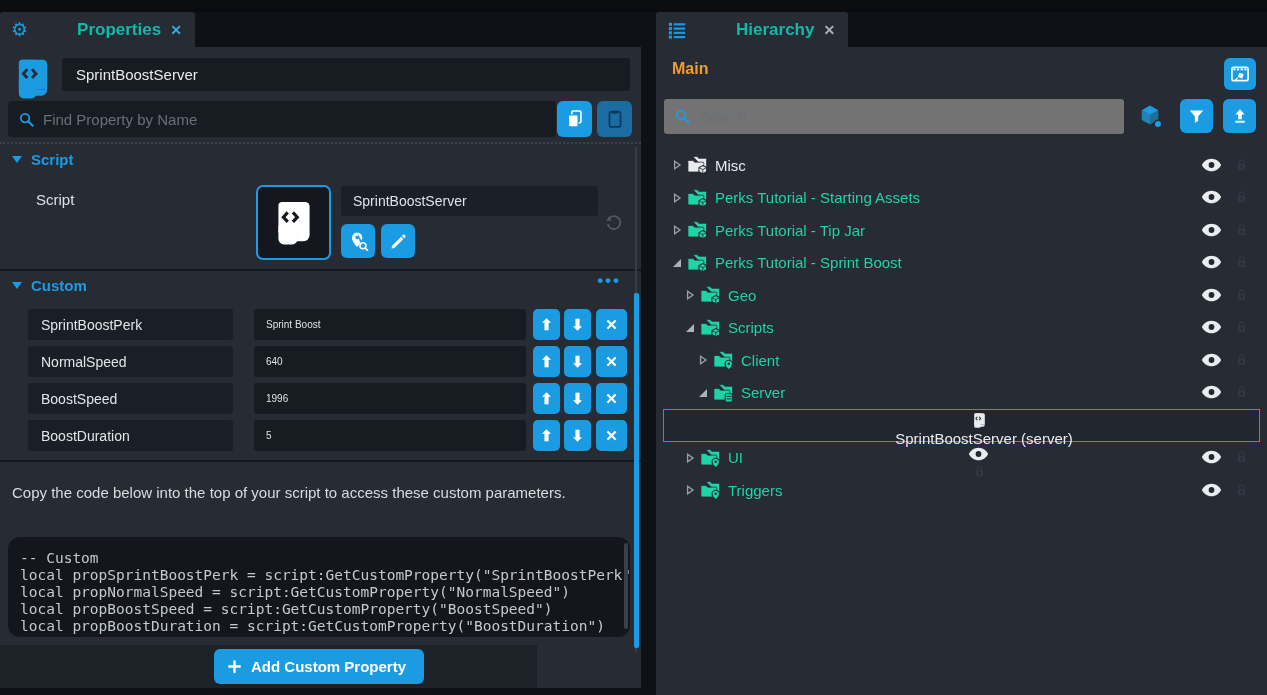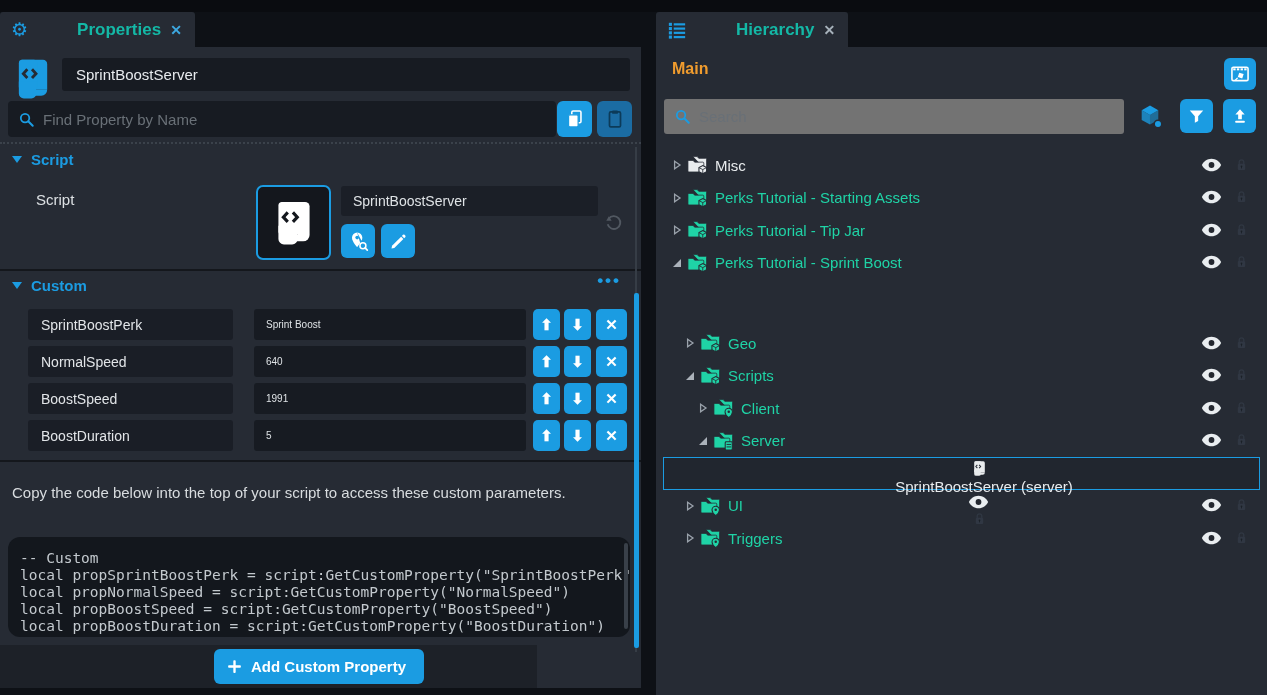--- a/index.html
+++ b/index.html
@@ -234,21 +234,21 @@
     <button class="rbtn dn">
             <span class="arrow-glyph">⬇</span>
           </button>
     <button class="rbtn rm">
             <span class="x-glyph">✕</span>
           </button>
   </div>
 
   <div class="crow">
     <span class="cname">BoostSpeed</span>
-    <span class="cval">1991</span>
+    <span class="cval">1996</span>
     <button class="rbtn up">
             <span class="arrow-glyph">⬆</span>
           </button>
     <button class="rbtn dn">
             <span class="arrow-glyph">⬇</span>
           </button>
     <button class="rbtn rm">
             <span class="x-glyph">✕</span>
           </button>
   </div>
@@ -456,21 +456,21 @@
    <circle cx="12" cy="8" r="3.3" fill="#23272f"></circle>
             </svg></span>
     <span class="lockic"><svg viewBox="0 0 24 24" width="17" height="18" xmlns="http://www.w3.org/2000/svg">
               <path d="M8.8 10.5V7.9a3.2 3.2 0 0 1 6.4 0v2.6" fill="none" stroke="#303743" stroke-width="1.9"></path>
    <rect x="6.8" y="10.3" width="10.4" height="8.8" rx="1.4" fill="#303743"></rect>
    <circle cx="12" cy="13.8" r="1.2" fill="#1b2027"></circle>
               <rect x="11.4" y="14.2" width="1.2" height="2.6" fill="#1b2027"></rect>
             </svg></span>
   </div>
 
-  <div class="trow" style="padding-left: 19px; margin-top: 48px;">
+  <div class="trow" style="padding-left: 19px;">
     <span class="twisty">
             <svg viewBox="0 0 10 10" width="10" height="10" xmlns="http://www.w3.org/2000/svg">
               <path d="M2.6 1.2 L8 5 L2.6 8.8 Z" fill="none" stroke="#9aa2ab" stroke-width="1.3"></path>
             </svg>
           </span>
     <span class="hicon">
             <svg viewBox="0 0 22 20" width="21" height="20" xmlns="http://www.w3.org/2000/svg">
               <path d="M6.5 1.2h4.2l1.6 1.8h7.2a1 1 0 0 1 1 1v8.5h-3" fill="#1fd3a6" stroke="#262b34" stroke-width="0.8"></path>
      <path d="M1 5.2h5.4l1.6 1.8h8.6a1 1 0 0 1 1 1v8.3a1 1 0 0 1-1 1H2a1 1 0 0 1-1-1z" fill="#1fd3a6" stroke="#262b34" stroke-width="0.8"></path>
               <polygon points="16.5,10.5 20.5,12.6 20.5,17 16.5,19.2 12.5,17 12.5,12.6" fill="#1fd3a6" stroke="#262b34" stroke-width="1.1"></polygon>

